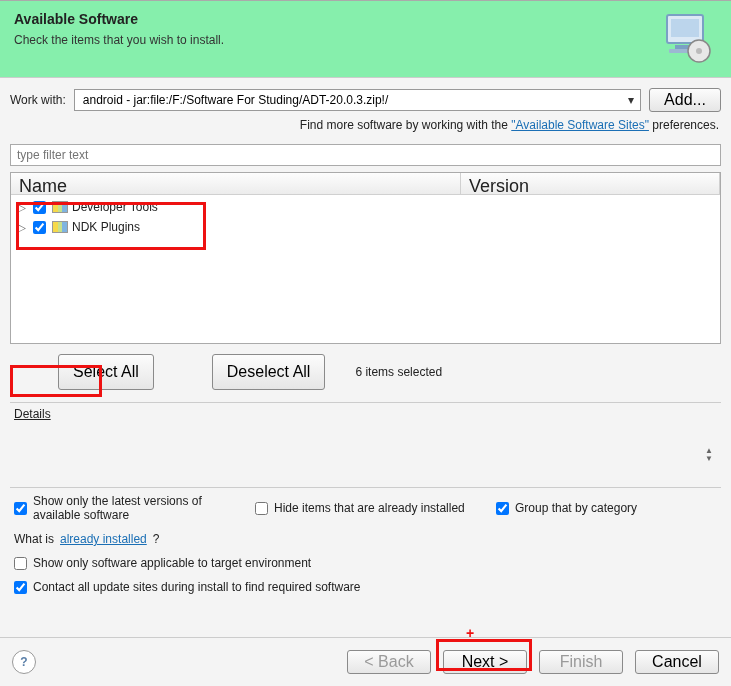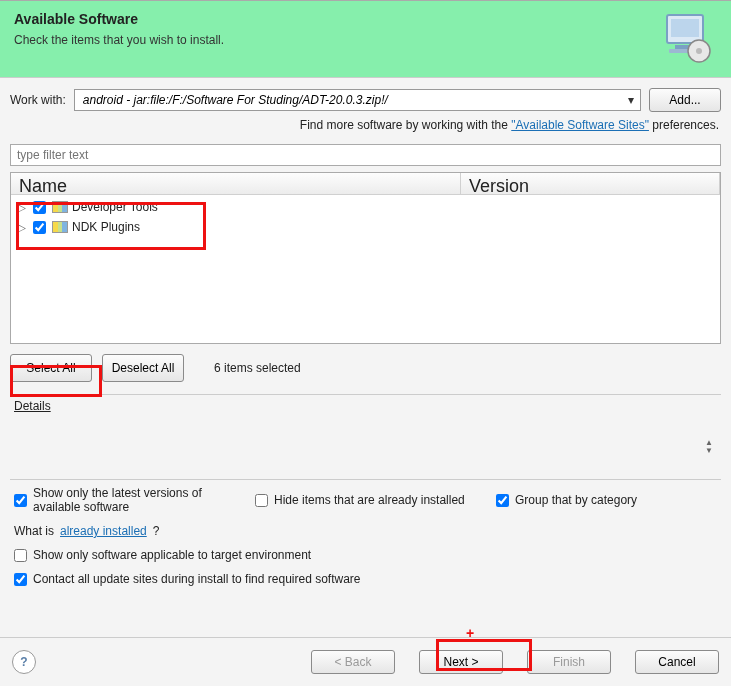--- a/index.html
+++ b/index.html
@@ -43,35 +43,34 @@
     align-items: center;
     background: #fff;
     border: 1px solid #999;
     height: 22px;
     padding: 0 2px 0 6px;
     font-size: 12px;
   }
   .combo input {
     flex: 1; border: none; outline: none; font-size: 12px;
     font-family: inherit;
-    font-style: italic;
   }
   .combo .chev { width: 14px; text-align: center; color: #333; cursor: default; }
   .btn {
     background: linear-gradient(#fcfcfc,#e6e6e6);
     border: 1px solid #8a8a8a;
     border-radius: 3px;
     height: 24px;
-    padding: 0 8px;
-    font-size: 12px;
+    padding: 0 14px;
+    font-size: 16px;
     font-family: inherit;
     cursor: default;
     min-width: 72px;
   }
-  .btn.small { min-width: 82px; height: 28px; }
+  .btn.small { min-width: 82px; height: 36px; margin-left: 48px; }
   .btn:disabled { color: #9a9a9a; }
   .info-line { text-align: right; font-size: 12px; margin: 6px 2px 12px 0; }
   .info-line a, a { color: #1b6fb5; text-decoration: underline; }
   .filter {
     width: 100%;
     border: 1px solid #aaa;
     background: #fff;
     height: 22px;
     padding: 2px 6px;
     font-size: 12px;
@@ -152,21 +151,21 @@
     display: flex;
     align-items: center;
     background: #f4f4f4;
   }
   .footer .help {
     width: 24px; height: 24px; border: 1px solid #999;
     border-radius: 50%; display: flex; align-items: center; justify-content: center;
     color: #5a7fa8; font-weight: bold; background: #fff;
   }
   .footer .spacer { flex: 1; }
-  .footer .btn { min-width: 84px; margin-left: 24px; text-align: center; }
+  .footer .btn { min-width: 84px; margin-left: 12px; text-align: center; }
 </style>
 </head>
 <body>
 
 <div class="dialog">
 
   <div class="header">
     <div class="header-text">
       <div class="header-title">Available Software</div>
       <div class="header-sub">Check the items that you wish to install.</div>

